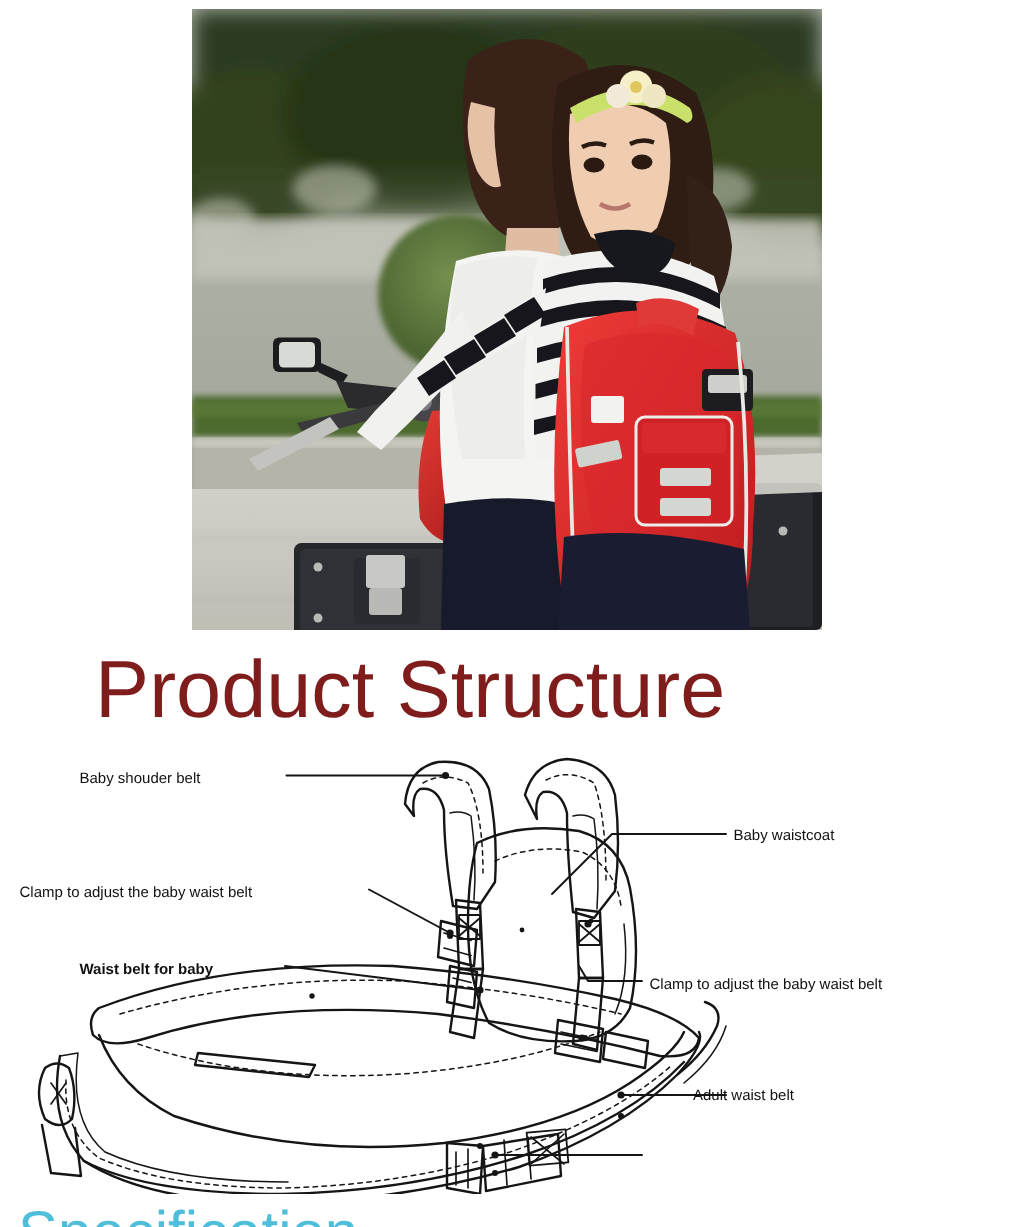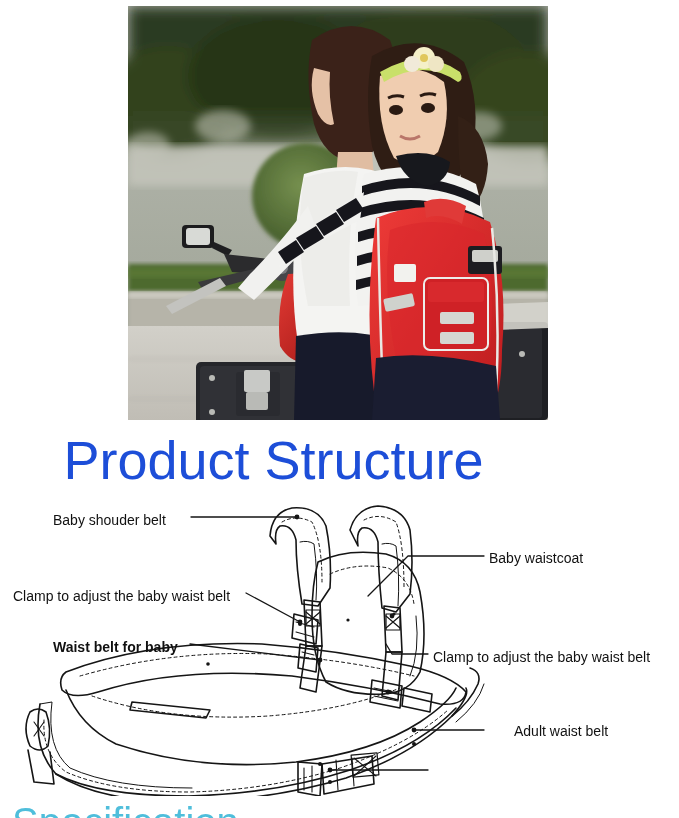--- a/index.html
+++ b/index.html
@@ -32,54 +32,54 @@
   
   .section-title {
     position: absolute;
     left: 0;
     top: 428px;
     width: 547px;
     text-align: center;
     font-size: 54px;
     line-height: 64px;
     letter-spacing: 0px;
-    color: #1d4ed8;
+    color: #7f1d1d;
     font-family: "Liberation Sans", sans-serif;
     font-weight: 400;
     white-space: nowrap;
   }
 
   
   .diagram {
     position: absolute;
     left: 0;
     top: 496px;
     width: 679px;
     height: 300px;
   }
   .diagram svg { display: block; width: 679px; height: 300px; }
 
   .lbl {
     position: absolute;
     font-family: "Liberation Sans", sans-serif;
-    font-size: 14px;
+    font-size: 10px;
     line-height: 18px;
     color: #111111;
     white-space: nowrap;
     font-weight: 400;
   }
   .lbl-r { text-align: left; }
   .lbl-l { text-align: right; }
 
   #lbl-baby-shoulder { left: 53px;  top: 511px; }
   #lbl-clamp-baby-1  { left: 13px;  top: 587px; }
   #lbl-waist-baby    { left: 53px;  top: 638px; font-weight: bold; }
   #lbl-baby-waistcoat{ left: 489px; top: 549px; }
   #lbl-clamp-baby-2  { left: 433px; top: 648px; }
-  #lbl-adult-waist   { left: 514px; top: 722px; }
+  #lbl-adult-waist   { left: 462px; top: 722px; }
   #lbl-clamp-adult   { left: 433px; top: 762px; }
 
   
   .next-title {
     position: absolute;
     left: 12px;
     top: 798px;
     font-size: 40px;
     line-height: 48px;
     color: #4fbedb;

